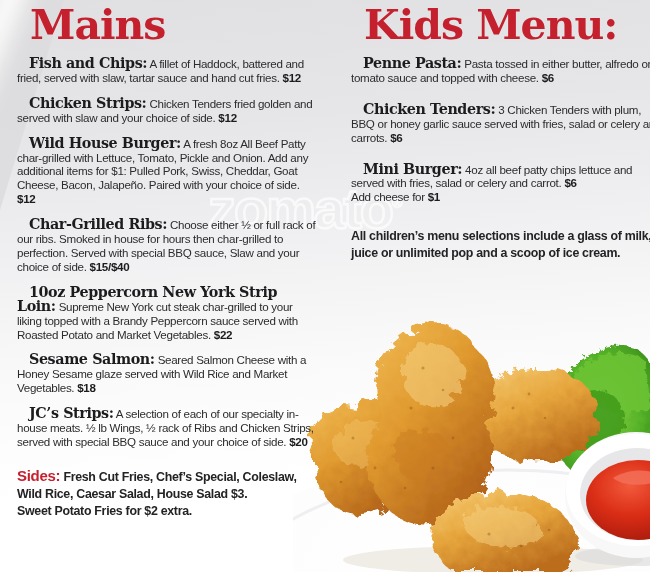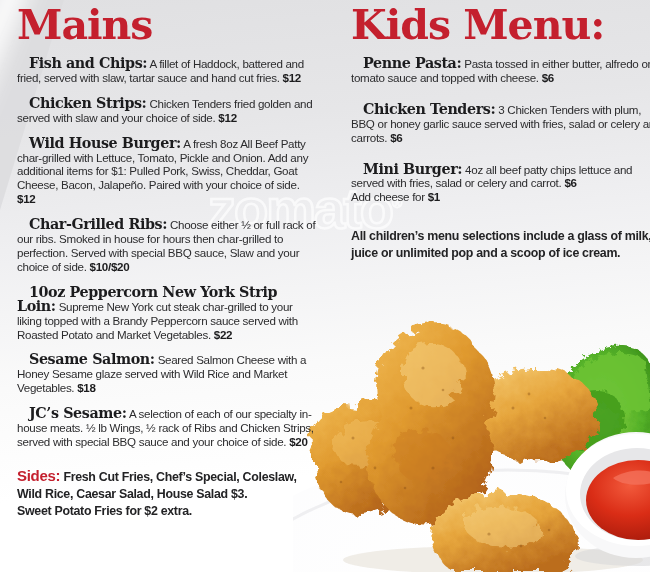--- a/index.html
+++ b/index.html
@@ -14,21 +14,21 @@
           transform:rotate(22deg);transform-origin:top center;filter:blur(7px);}
   .watermark{position:absolute;left:208px;top:176px;z-index:1;
              font-family:"Liberation Sans",sans-serif;font-weight:bold;font-size:56px;
              letter-spacing:-2px;color:transparent;
              -webkit-text-stroke:2.5px rgba(255,255,255,.68);user-select:none;}
   .watermark sup{font-size:14px;-webkit-text-stroke:1px rgba(255,255,255,.68);}
 
   .col{position:absolute;top:4px;z-index:3;}
   .col-left{left:17px;width:302px;}
   .col-right{left:351px;width:311px;}
-  .title{margin:0 0 10px 0;font-family:"DejaVu Serif",serif;font-weight:bold;
+  .title{margin:0 0 10px 13px;font-family:"DejaVu Serif",serif;font-weight:bold;
          font-size:41px;line-height:1.05;letter-spacing:-1px;color:#c4202e;}
   .item{margin:0 0 12px 0;font-size:11.6px;line-height:13.9px;letter-spacing:-.3px;color:#2c2c2e;}
   .nm{font-family:"DejaVu Serif",serif;font-weight:bold;font-size:14.3px;
       letter-spacing:-.4px;color:#1c1c1e;margin-left:12px;}
   .pr{font-weight:bold;color:#1c1c1e;}
   .note-line{display:block;}
   .sides{margin-top:18px;font-size:12.4px;line-height:17px;letter-spacing:-.3px;
          font-weight:bold;color:#232325;}
   .sides .red{color:#c4202e;font-size:15px;}
   .sides .bl{display:block;}
@@ -161,37 +161,37 @@
 
     <div class="item">
       <span class="nm">Wild House Burger:</span>
       <span class="ds">A fresh 8oz All Beef Patty char-grilled with Lettuce, Tomato, Pickle and Onion. Add any additional items for $1: Pulled Pork, Swiss, Cheddar, Goat Cheese, Bacon, Jalapeño. Paired with your choice of side.</span>
       <span class="pr">$12</span>
     </div>
 
     <div class="item">
       <span class="nm">Char-Grilled Ribs:</span>
       <span class="ds">Choose either ½ or full rack of our ribs. Smoked in house for hours then char-grilled to perfection. Served with special BBQ sauce, Slaw and your choice of side.</span>
-      <span class="pr">$10/$20</span>
+      <span class="pr">$15/$40</span>
     </div>
 
     <div class="item">
       <span class="nm">10oz Peppercorn New York Strip Loin:</span>
       <span class="ds">Supreme New York cut steak char-grilled to your liking topped with a Brandy Peppercorn sauce served with Roasted Potato and Market Vegetables.</span>
       <span class="pr">$22</span>
     </div>
 
     <div class="item">
       <span class="nm">Sesame Salmon:</span>
       <span class="ds">Seared Salmon Cheese with a Honey Sesame glaze served with Wild Rice and Market Vegetables.</span>
       <span class="pr">$18</span>
     </div>
 
     <div class="item">
-      <span class="nm">JC’s Sesame:</span>
+      <span class="nm">JC’s Strips:</span>
       <span class="ds">A selection of each of our specialty in-house meats. ½ lb Wings, ½ rack of Ribs and Chicken Strips, served with special BBQ sauce and your choice of side.</span>
       <span class="pr">$20</span>
     </div>
 
     <div class="sides">
       <span class="red">Sides:</span>
       <span>Fresh Cut Fries, Chef’s Special, Coleslaw, Wild Rice, Caesar Salad, House Salad $3.</span>
       <span class="bl">Sweet Potato Fries for $2 extra.</span>
     </div>
   </section>

